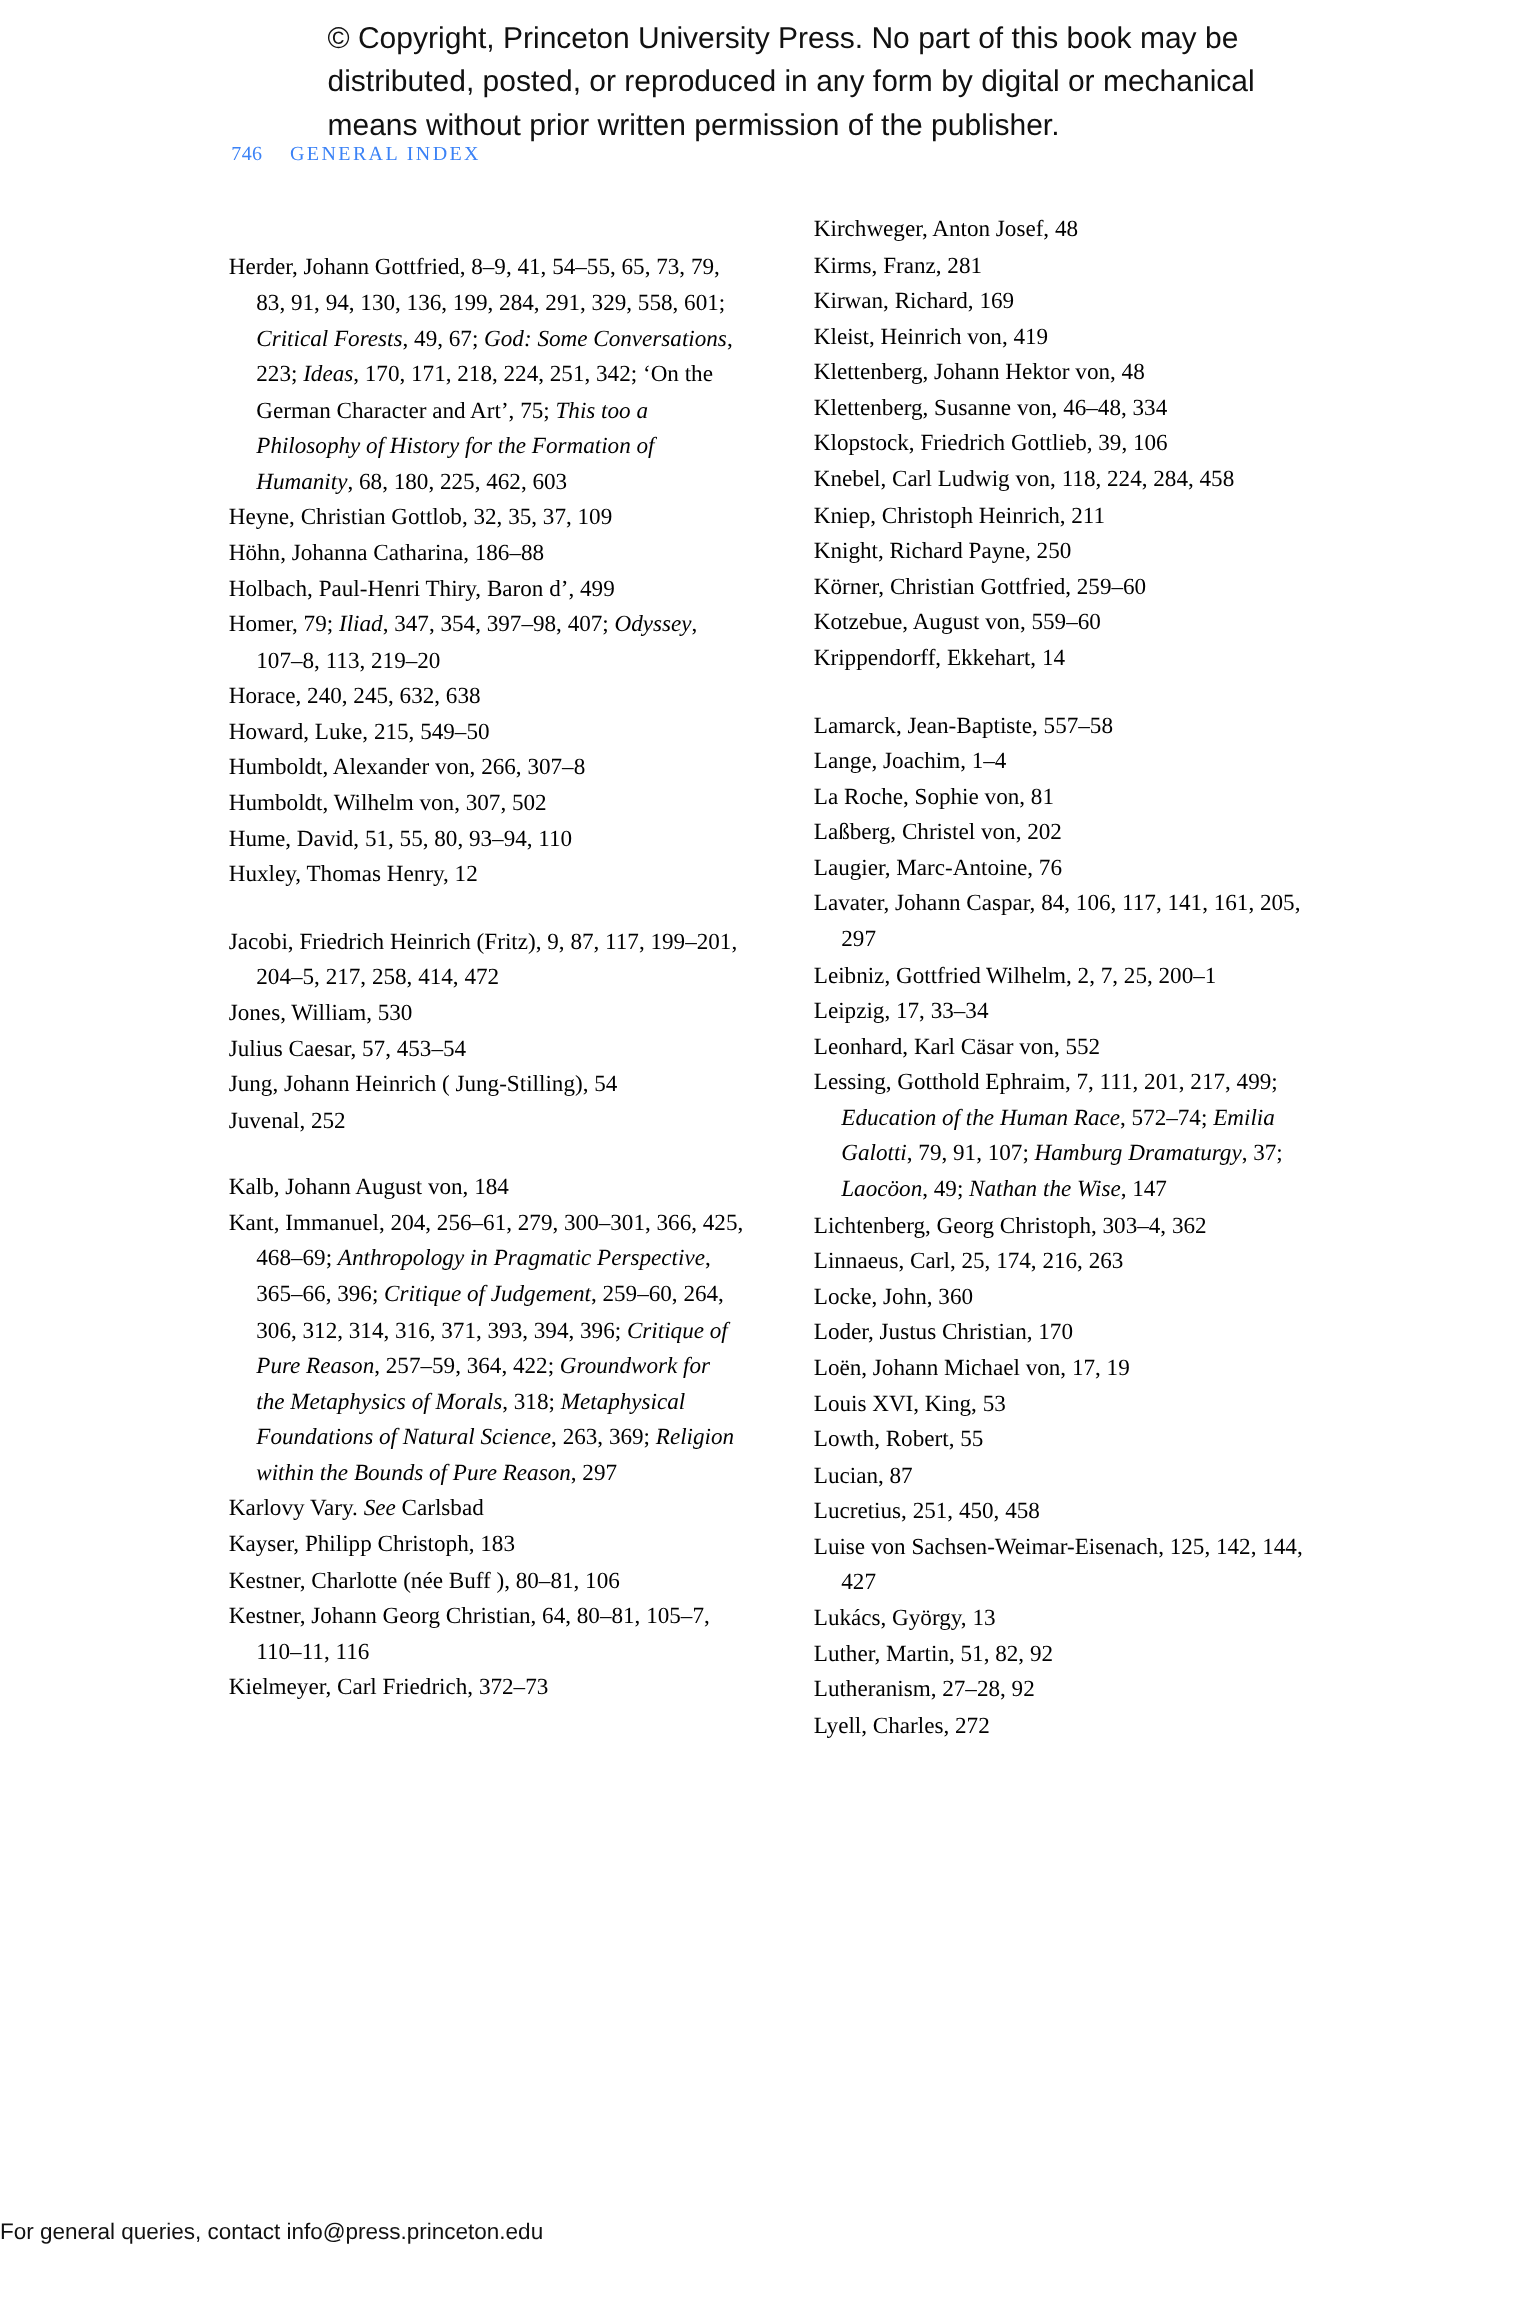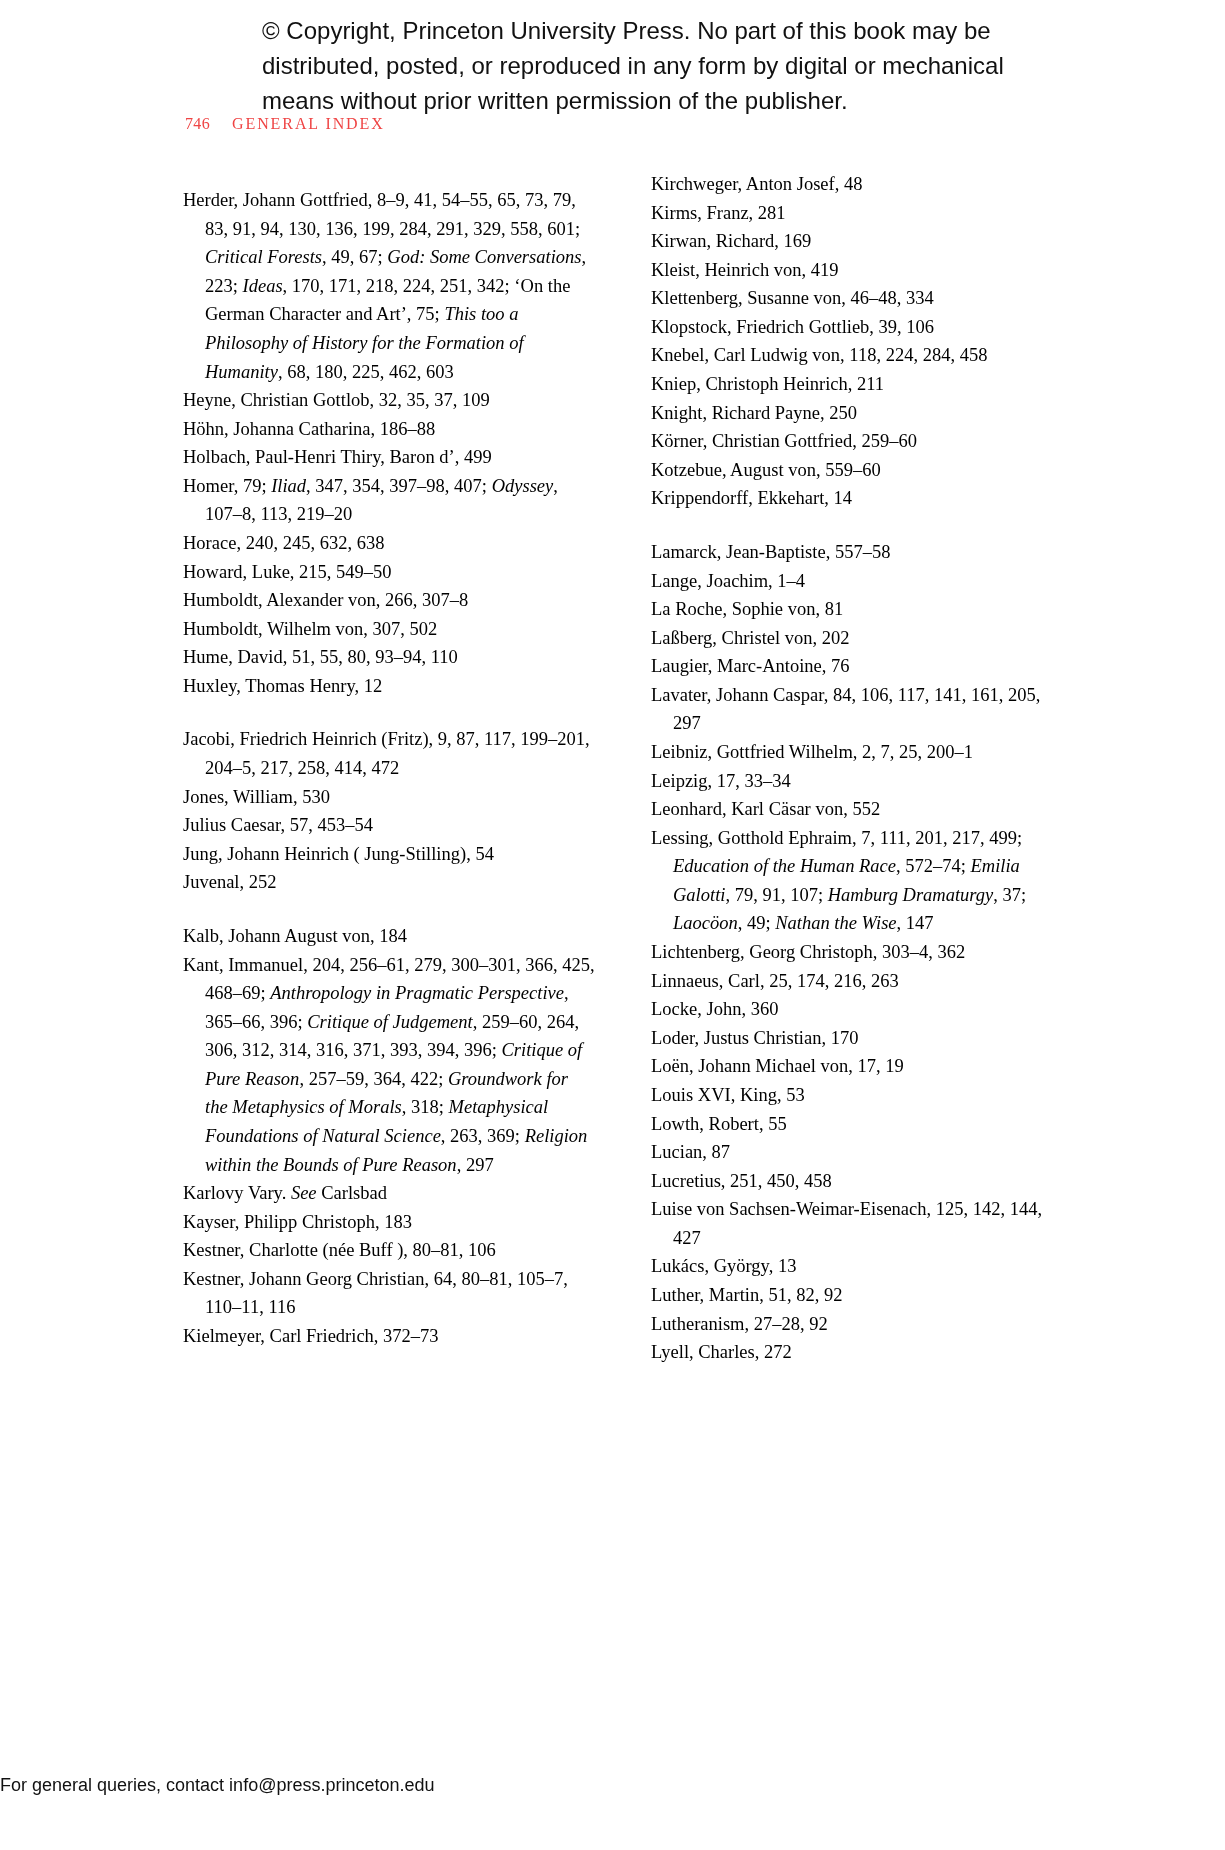--- a/index.html
+++ b/index.html
@@ -33,21 +33,21 @@
     white-space: nowrap;
   }
   .running-head {
     position: absolute;
     top: 115px;
     left: 185px;
     width: 560px;
     font-family: "Liberation Serif", serif;
     font-size: 16px;
     letter-spacing: 0.12em;
-    color: #ef4444;
+    color: #3b82f6;
   }
   .running-head .folio {
     font-size: 16px;
     letter-spacing: 0.02em;
     margin-right: 22px;
   }
   .columns {
     position: absolute;
     top: 170px;
     left: 183px;
@@ -120,20 +120,21 @@
         <div class="entry">Kayser, Philipp Christoph, 183</div>
         <div class="entry">Kestner, Charlotte (née Buff ), 80–81, 106</div>
         <div class="entry">Kestner, Johann Georg Christian, 64, 80–81, 105–7, 110–11, 116</div>
         <div class="entry">Kielmeyer, Carl Friedrich, 372–73</div>
       </div>
     <div class="col" id="col-right">
         <div class="entry">Kirchweger, Anton Josef, 48</div>
         <div class="entry">Kirms, Franz, 281</div>
         <div class="entry">Kirwan, Richard, 169</div>
         <div class="entry">Kleist, Heinrich von, 419</div>
+        <div class="entry">Klettenberg, Johann Hektor von, 48</div>
         <div class="entry">Klettenberg, Susanne von, 46–48, 334</div>
         <div class="entry">Klopstock, Friedrich Gottlieb, 39, 106</div>
         <div class="entry">Knebel, Carl Ludwig von, 118, 224, 284, 458</div>
         <div class="entry">Kniep, Christoph Heinrich, 211</div>
         <div class="entry">Knight, Richard Payne, 250</div>
         <div class="entry">Körner, Christian Gottfried, 259–60</div>
         <div class="entry">Kotzebue, August von, 559–60</div>
         <div class="entry">Krippendorff, Ekkehart, 14</div>
         <div class="gap"></div>
         <div class="entry">Lamarck, Jean-Baptiste, 557–58</div>

